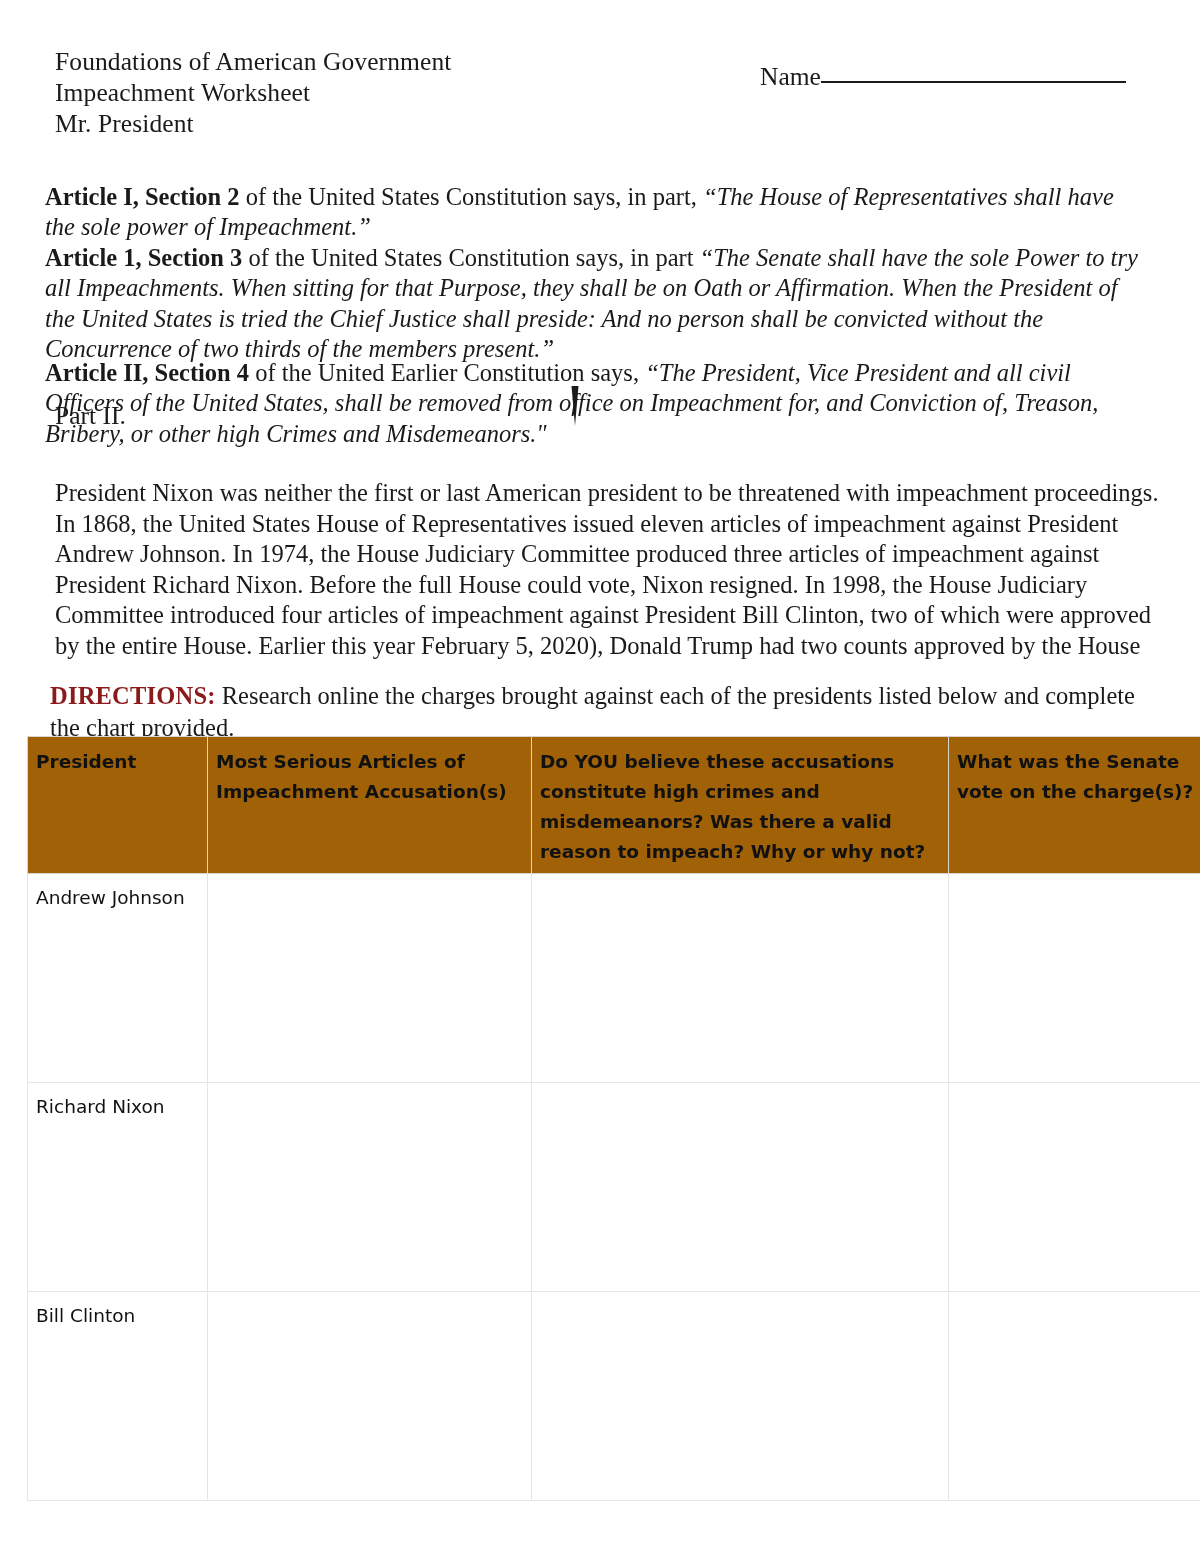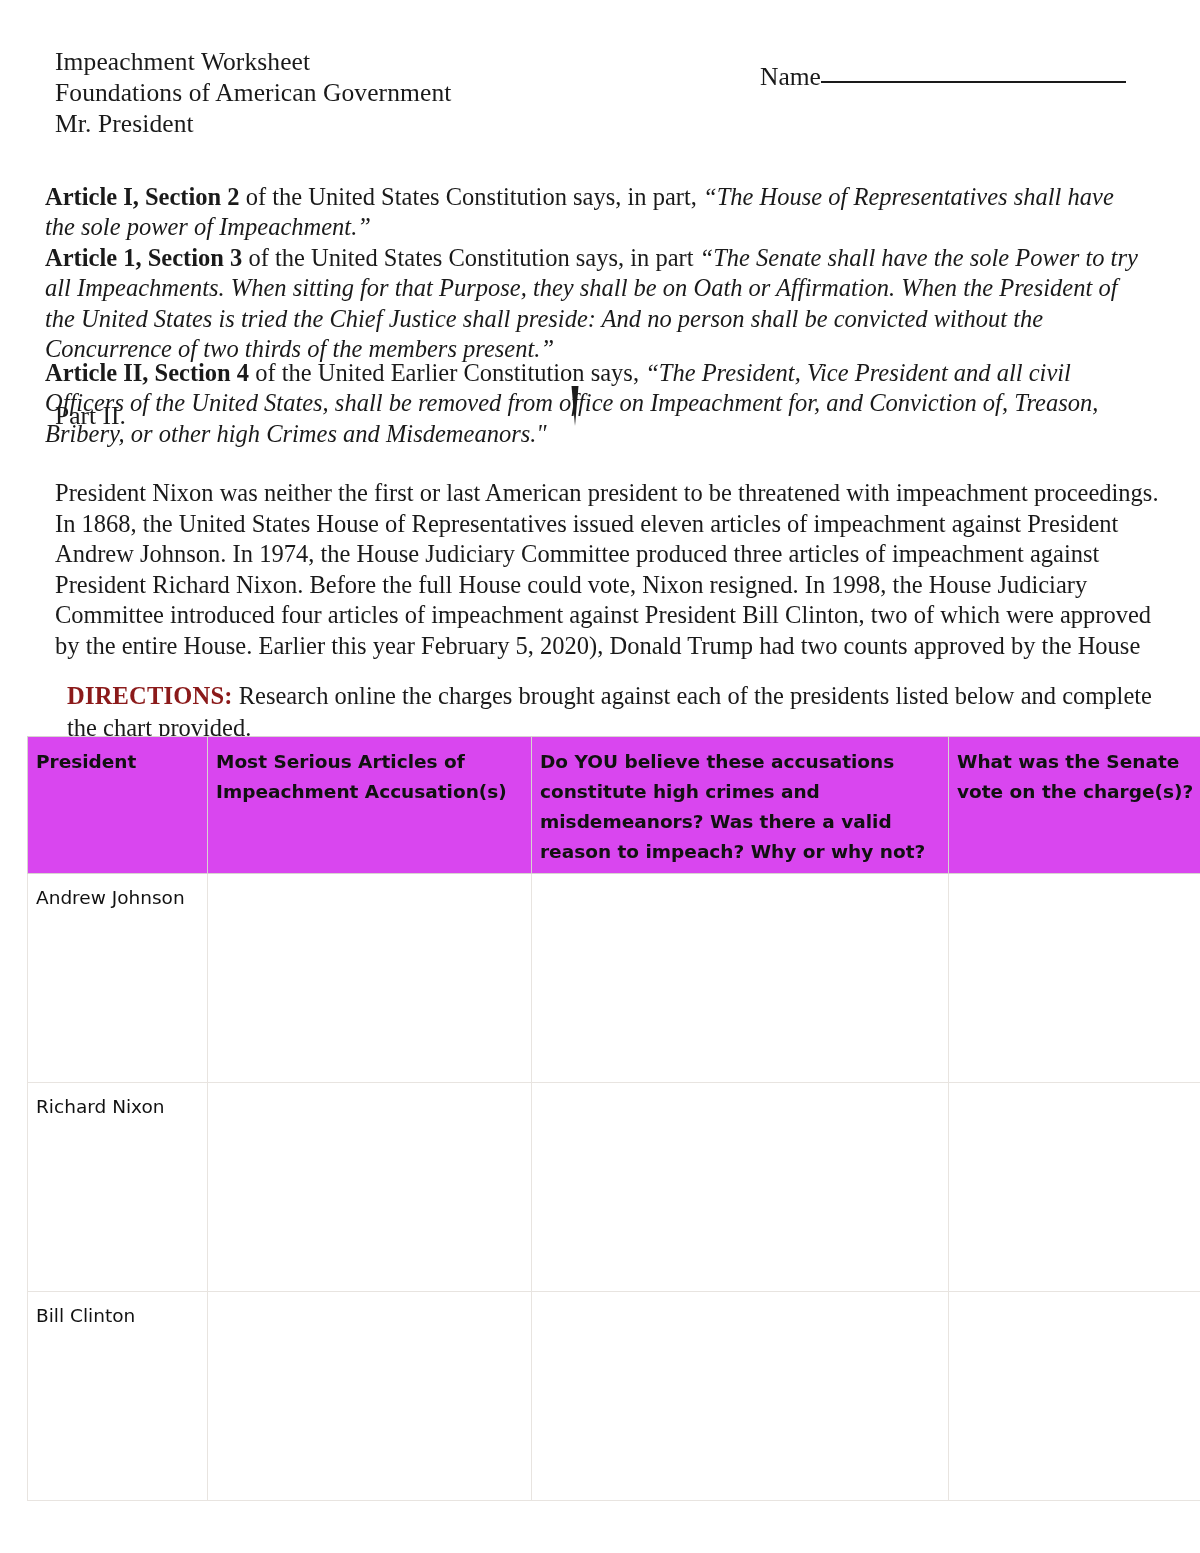--- a/index.html
+++ b/index.html
@@ -97,21 +97,21 @@
     left: 55px;
     top: 458px;
     width: 1108px;
     font-size: 24.5px;
     line-height: 30.5px;
     margin-top: 20px;
   }
 
   .directions {
     position: absolute;
-    left: 67px;
+    left: 50px;
     top: 655px;
     width: 1100px;
     font-size: 24.5px;
     line-height: 32px;
   }
   .directions .dir-label {
     font-weight: bold;
     color: #8B1A1A;
     letter-spacing: 0.2px;
   }
@@ -145,43 +145,43 @@
   }
   table.chart td {
     border: 1px solid #e8e4e0;
     vertical-align: top;
     padding: 9px 8px 6px 8px;
     font-size: 18.5px;
     line-height: 30px;
     color: #111111;
   }
   table.chart thead td {
-    background: #d946ef;
+    background: #a16207;
     font-weight: bold;
     border-color: #d8d4d0;
     padding-top: 10px;
     margin-top: 20px;
   }
   .col-1 { width: 163px; }
   .col-2 { width: 307px; }
   .col-3 { width: 400px; }
   .col-4 { width: 255px; }
 
   tr.head-row td { height: 120px; }
   tr.body-row td { height: 193px; }
 </style>
 </head>
 <body>
 
 <div class="page">
 
   <div class="header">
     <div class="hdr-left">
+      <span class="hdr-line">Foundations of American Government</span>
       <span class="hdr-line">Impeachment Worksheet</span>
-      <span class="hdr-line">Foundations of American Government</span>
       <span class="hdr-line">Mr. President</span>
     </div>
 
     <div class="hdr-name">
       <span>Name</span><span class="rule rule-name"></span>
     </div>
 
   </div>
 
   <p class="article art1">

